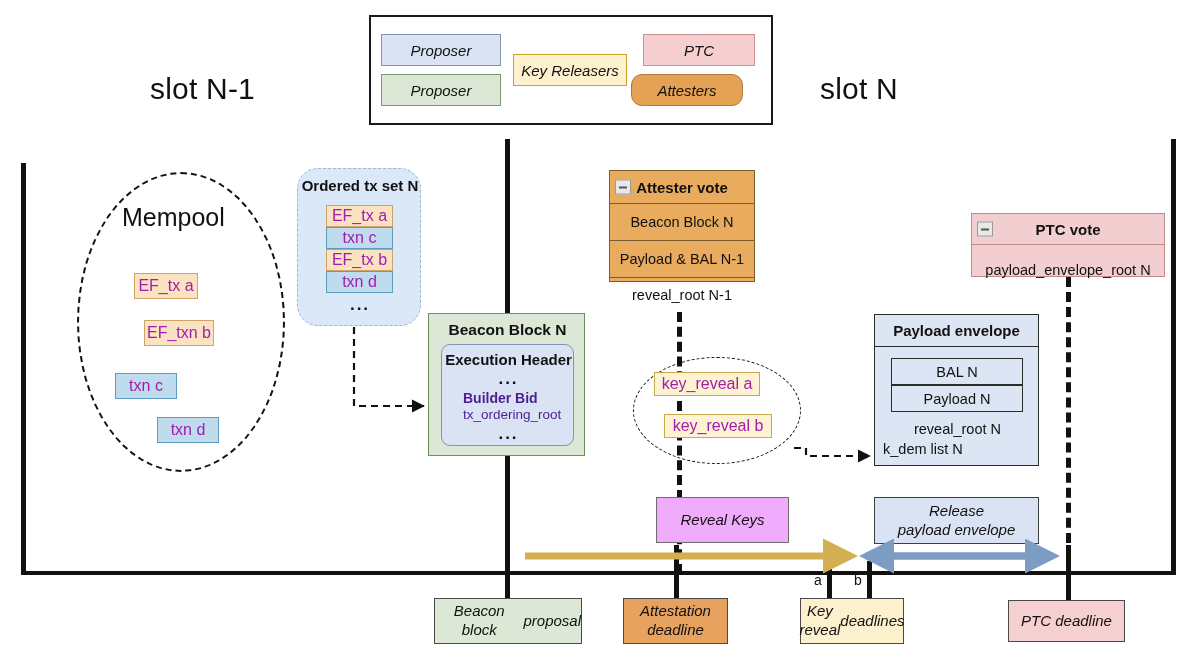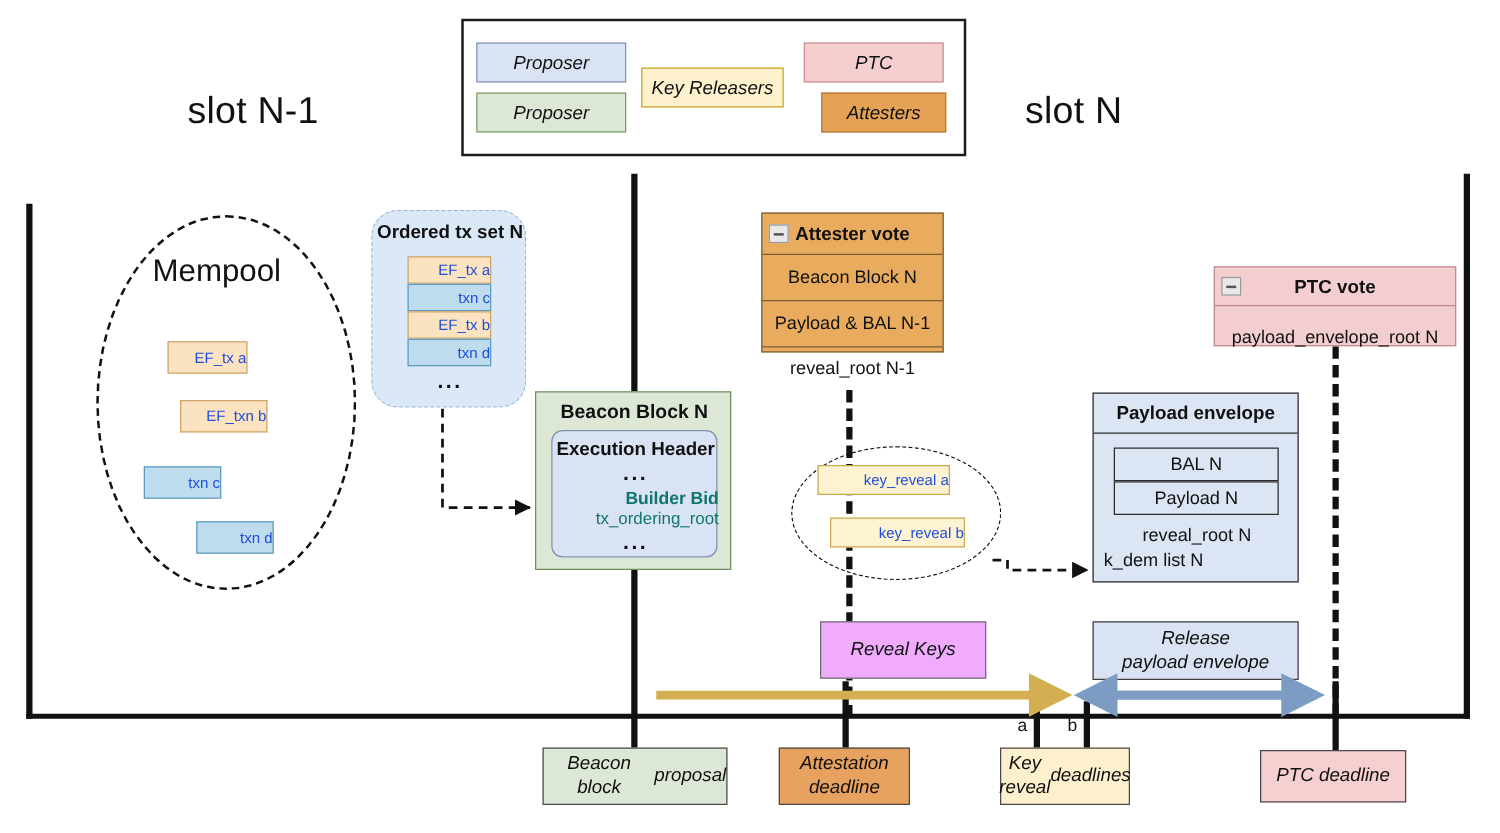--- a/index.html
+++ b/index.html
@@ -19,41 +19,41 @@
 
   
   .slot-label{font-size:30px;color:#111;letter-spacing:.2px;white-space:nowrap;}
 
   
   .vbar{background:#111;}
   .hbar{background:#111;}
   .dashline{border-left:5px dashed #111;}
 
   
-  .bx{display:flex;align-items:center;justify-content:flex-end;text-align:center;
-      font-size:12px;color:#1d4ed8;border:1px solid #444;}
+  .bx{display:flex;align-items:center;justify-content:center;text-align:center;
+      font-size:16px;color:#a21caf;border:1px solid #444;}
   .bx-orange{background:#fbe2c0;border-color:#d0a469;}
   .bx-blue{background:#bfdcee;border-color:#5e9bc0;}
   .bx-cream{background:#fdf3d2;border-color:#c9a94f;}
 
   
   .ellipse{border:2px dashed #111;border-radius:50%;}
   .mempool-title{font-size:25px;color:#111;}
 
   
   .ordered{background:#dae8f7;border:1.5px dashed #9ab8d4;border-radius:12px;}
   .ordered-title{font-size:15px;font-weight:bold;color:#111;text-align:center;}
   .dots{font-size:17px;font-weight:bold;color:#111;text-align:center;letter-spacing:2px;}
 
   
   .beacon{background:#dce8d5;border:1.5px solid #6f8f5d;}
   .beacon-title{font-weight:bold;font-size:15.5px;color:#111;text-align:center;}
   .exec-hdr{background:#dae3f3;border:1.5px solid #8193b2;border-radius:9px;}
   .exec-title{font-weight:bold;font-size:15px;color:#111;text-align:center;}
-  .exec-line{font-size:13.5px;color:#0f766e;text-align:right;}
+  .exec-line{font-size:13.5px;color:#4c1d95;text-align:left;padding-left:21px;}
   .exec-line.b{font-weight:bold;font-size:14px;}
 
   
   .vote{border:1px solid #7a5c33;}
   .vote .row{display:flex;align-items:center;justify-content:center;
              font-size:14.5px;color:#111;border-top:1px solid #7a5c33;}
   .vote .row:first-child{border-top:none;}
   .vote .hdr{font-weight:bold;font-size:15px;position:relative;}
   .att{background:#e9ab5e;}
   .ptc{background:#f3ced0;border-color:#c0898c;}
@@ -104,21 +104,21 @@
     </div>
     <div class="abs lg-item c-proposer" style="left:10px;top:57px;width:120px;height:32px;">
       <span>Proposer</span>
     </div>
     <div class="abs lg-item c-keyrel" style="left:142px;top:37px;width:114px;height:32px;">
       <span>Key Releasers</span>
     </div>
     <div class="abs lg-item c-ptc" style="left:272px;top:17px;width:112px;height:32px;">
       <span>PTC</span>
     </div>
-    <div class="abs lg-item c-attesters" style="left:286px;top:57px;width:100px;height:32px;">
+    <div class="abs lg-item c-attesters" style="left:260px;top:57px;width:112px;height:32px;border-radius:11px;">
       <span>Attesters</span>
     </div>
   </div>
 
   <div class="abs vbar" style="left:21px;top:163px;width:5px;height:412px;"></div>
   <div class="abs hbar" style="left:21px;top:571px;width:1155px;height:4px;"></div>
   <div class="abs vbar" style="left:1171px;top:139px;width:5px;height:436px;"></div>
 
   <div class="abs vbar" style="left:505px;top:139px;width:5px;height:462px;"></div>
 

